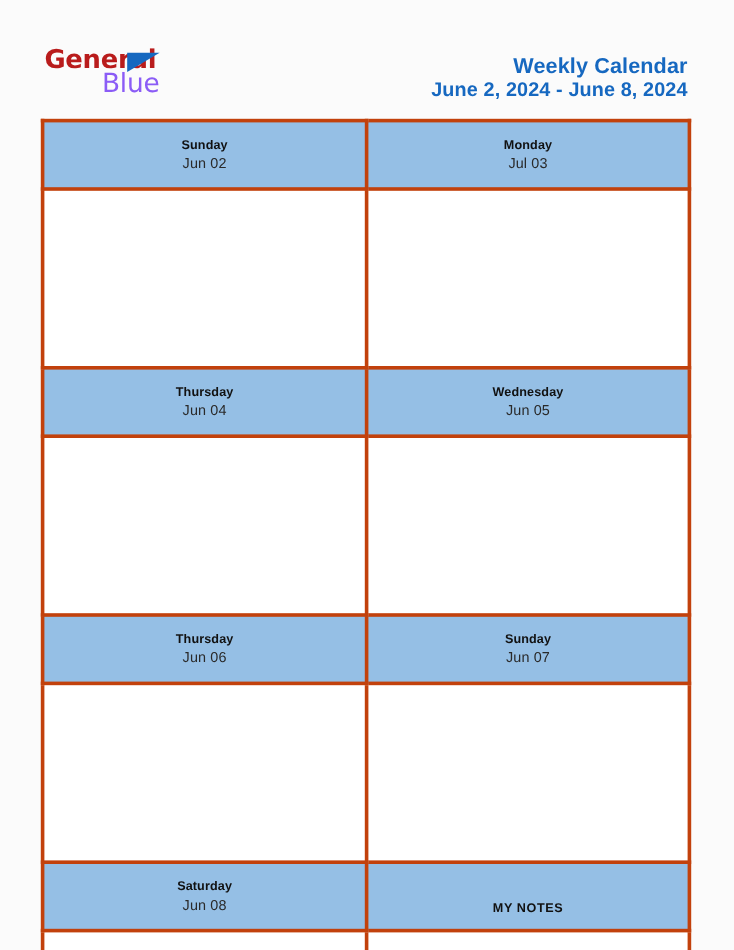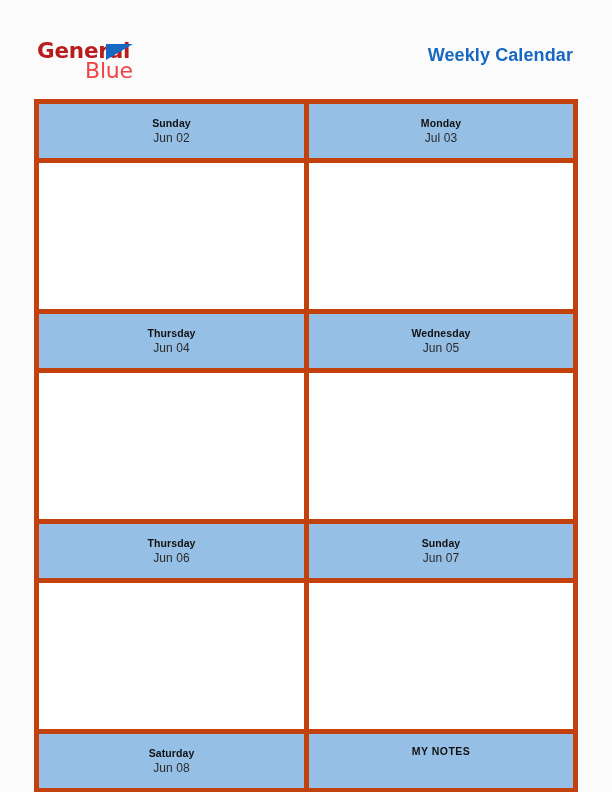--- a/index.html
+++ b/index.html
@@ -54,21 +54,21 @@
     border-top: 16px solid #1668c0;
     border-right: 27px solid transparent;
   }
   .logo-word-blue {
     position: absolute;
     left: 48px;
     top: 20px;
     font-size: 22px;
     font-weight: 400;
     letter-spacing: -0.2px;
-    color: #ef4444;
+    color: #8b5cf6;
     line-height: 1;
     font-family: "DejaVu Sans", sans-serif;
   }
 
   
   .title-block {
     position: absolute;
     right: 39px;
     top: 45px;
     text-align: right;
@@ -93,21 +93,21 @@
   
   .calendar {
     position: absolute;
     left: 34px;
     top: 99px;
     width: 539px;
     border-collapse: collapse;
     table-layout: fixed;
   }
   .calendar td {
-    border: 5px solid #c2410c;
+    border: 3px solid #c2410c;
     padding: 11px;
     vertical-align: top;
   }
   .col-left { width: 270px; }
   .col-right { width: 269px; }
 
   .day-head {
     background: #95bfe5;
     height: 32px;
     text-align: center;
@@ -129,21 +129,21 @@
     margin-bottom: 3px;
   }
   .day-date {
     font-size: 12px;
     font-weight: 400;
     color: #2a2a2a;
     letter-spacing: 0.1px;
   }
   .notes-head-inner {
     display: flex;
-    align-items: flex-start;
+    align-items: flex-end;
     justify-content: center;
     height: 32px;
   }
   .notes-title {
     font-size: 10.5px;
     font-weight: bold;
     color: #111111;
     letter-spacing: 0.5px;
   }
 
@@ -162,20 +162,21 @@
 <div class="page-header">
 
   <div class="logo">
     <span class="logo-word-general">General</span>
     <span class="logo-triangle"></span>
     <span class="logo-word-blue">Blue</span>
   </div>
 
   <div class="title-block">
     <div class="cal-title">Weekly Calendar</div>
+    <div class="cal-range">June 2, 2024 - June 8, 2024</div>
   </div>
 
 </div>
 
 <table class="calendar">
   <colgroup>
     <col class="col-left">
     <col class="col-right">
   </colgroup>
   <tbody>

